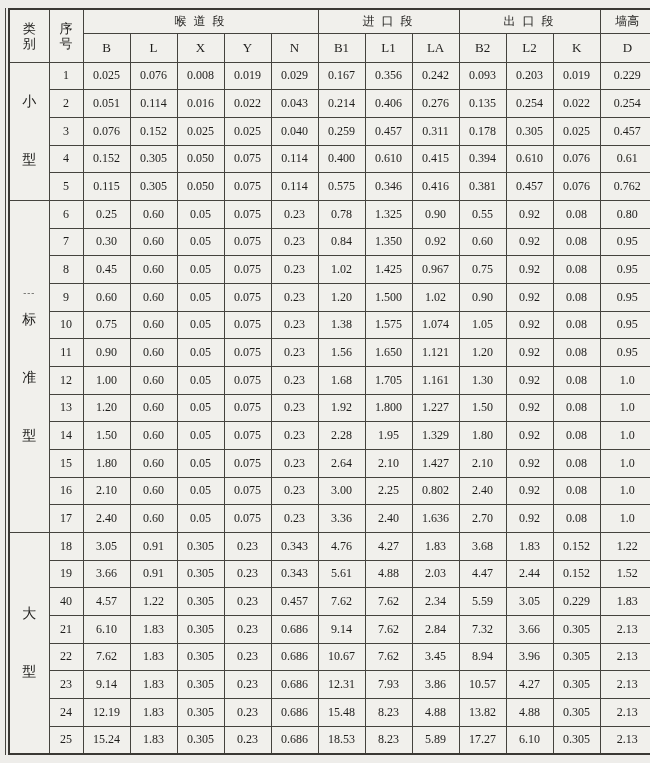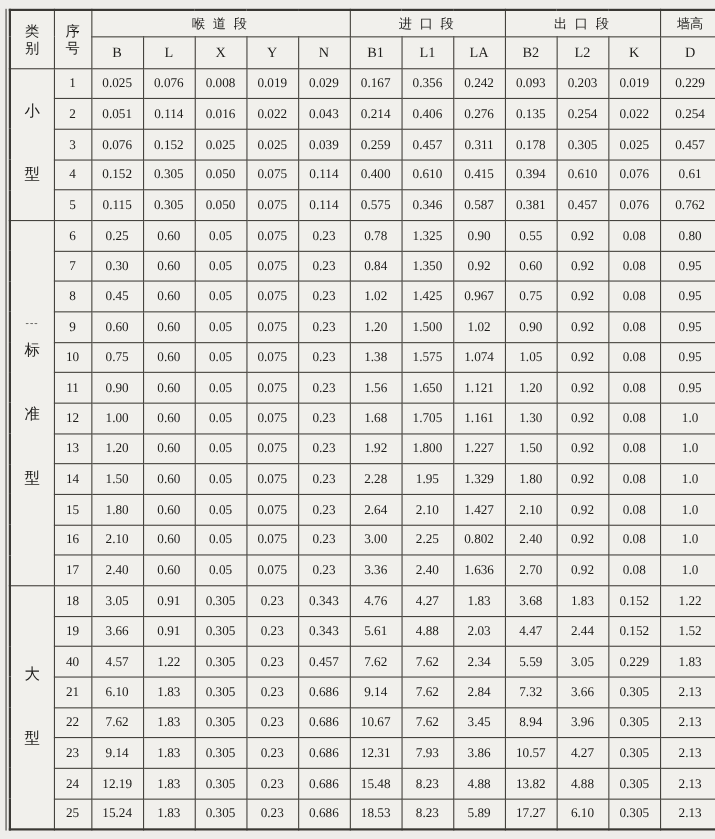--- a/index.html
+++ b/index.html
@@ -153,21 +153,21 @@
             <td class="val">0.254</td>
             <td class="val">0.022</td>
             <td class="val">0.254</td>
           </tr>
           <tr>
             <td class="serial">3</td>
             <td class="val">0.076</td>
             <td class="val">0.152</td>
             <td class="val">0.025</td>
             <td class="val">0.025</td>
-            <td class="val">0.039</td>
+            <td class="val">0.040</td>
             <td class="val">0.259</td>
             <td class="val">0.457</td>
             <td class="val">0.311</td>
             <td class="val">0.178</td>
             <td class="val">0.305</td>
             <td class="val">0.025</td>
             <td class="val">0.457</td>
           </tr>
           <tr>
             <td class="serial">4</td>
@@ -186,21 +186,21 @@
           </tr>
           <tr>
             <td class="serial">5</td>
             <td class="val">0.115</td>
             <td class="val">0.305</td>
             <td class="val">0.050</td>
             <td class="val">0.075</td>
             <td class="val">0.114</td>
             <td class="val">0.575</td>
             <td class="val">0.346</td>
-            <td class="val">0.587</td>
+            <td class="val">0.416</td>
             <td class="val">0.381</td>
             <td class="val">0.457</td>
             <td class="val">0.076</td>
             <td class="val">0.762</td>
           </tr>
           <tr>
             <td class="cat-cell" rowspan="12">
               <div class="vert">
                 <div class="dashes">---</div>
                 <div class="ch">标</div>

